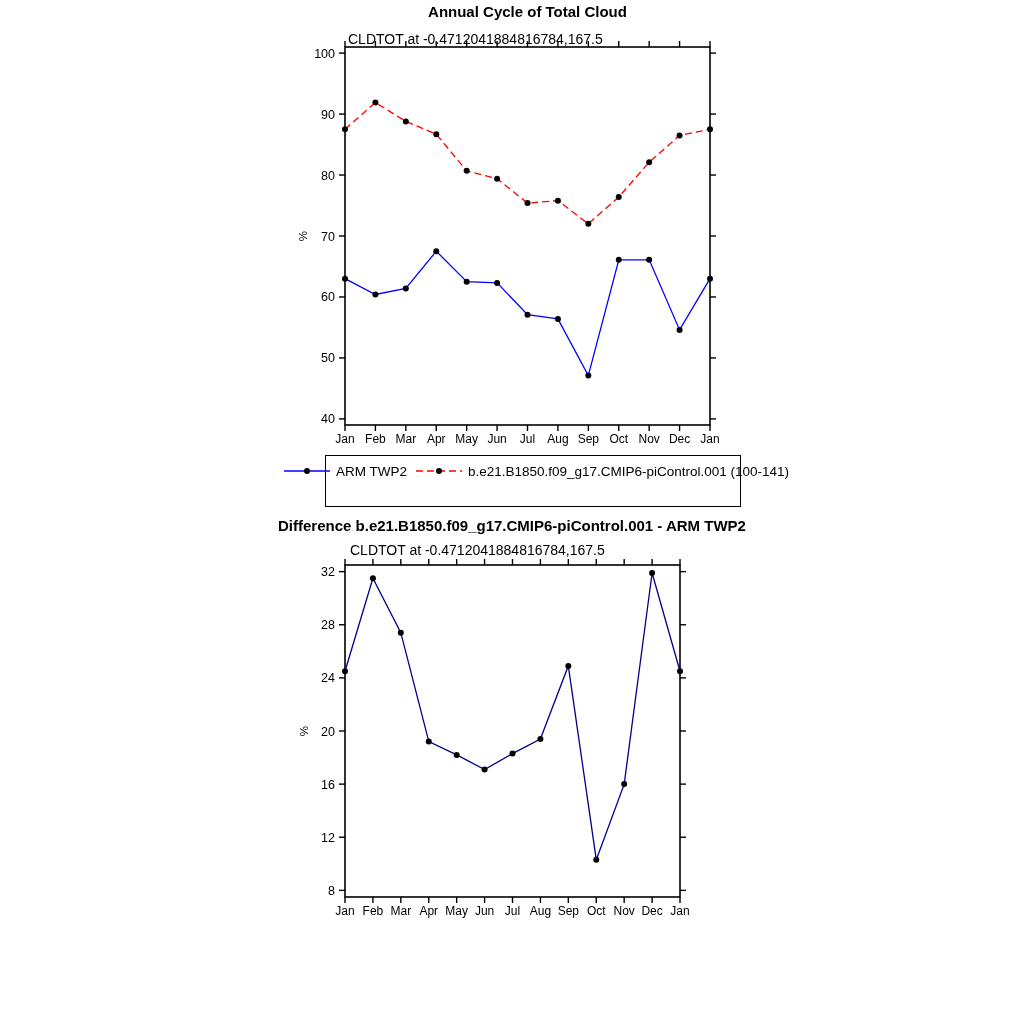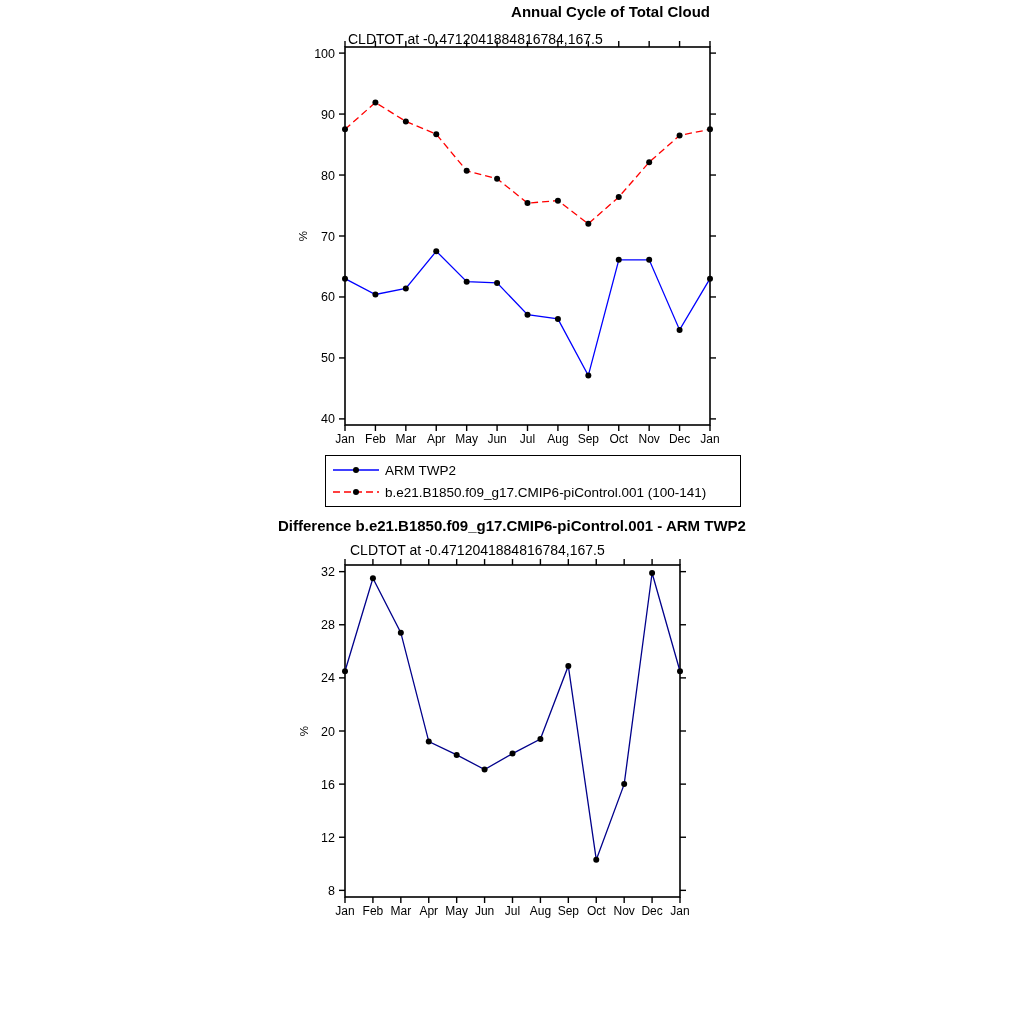--- a/index.html
+++ b/index.html
@@ -1,32 +1,32 @@
 <!DOCTYPE html>
 <html><head>
 <meta charset="utf-8">
 <style>
   html,body{margin:0;padding:0;background:#fff;}
   #page{position:relative;width:1024px;height:1024px;background:#fff;
         font-family:"Liberation Sans",sans-serif;color:#000;overflow:hidden;}
   .chart-title{position:absolute;font-weight:bold;font-size:15px;text-align:center;white-space:nowrap;}
   .chart-subtitle{position:absolute;font-size:14px;text-align:center;white-space:nowrap;}
   .legend-box{position:absolute;border:1px solid #000;background:#fff;display:flex;
-              flex-direction:column;justify-content:center;gap:2px;padding:4px 0;box-sizing:border-box;}
+              flex-direction:row;justify-content:center;gap:2px;padding:4px 0;box-sizing:border-box;}
   .legend-row{display:flex;align-items:center;height:22px;}
   .legend-row svg{margin-left:6px;margin-right:5px;flex:0 0 auto;}
   .legend-label{font-size:13.5px;white-space:nowrap;}
   svg text{font-family:"Liberation Sans",sans-serif;fill:#000;}
 </style>
 </head>
 <body>
 
 <div id="page">
 
-  <div class="chart-title" style="left:345px;top:3px;width:365px;text-align:right;">Annual Cycle of Total Cloud</div>
+  <div class="chart-title" style="left:345px;top:3px;width:365px;">Annual Cycle of Total Cloud</div>
   <div class="chart-subtitle" style="left:348px;top:31px;">CLDTOT at -0.4712041884816784,167.5</div>
 
   <svg style="position:absolute;left:290px;top:40px;" width="470" height="412">
       <rect x="55" y="7" width="365" height="378" fill="none" stroke="#000" stroke-width="1.6"></rect>
       <line x1="49" y1="378.9032258064516" x2="55" y2="378.9032258064516" stroke="#000" stroke-width="1.4"></line>
       <line x1="420" y1="378.9032258064516" x2="426" y2="378.9032258064516" stroke="#000" stroke-width="1.4"></line>
       <text x="45" y="383.4032258064516" text-anchor="end" font-size="12.5px">40</text>
       <line x1="49" y1="317.93548387096774" x2="55" y2="317.93548387096774" stroke="#000" stroke-width="1.4"></line>
       <line x1="420" y1="317.93548387096774" x2="426" y2="317.93548387096774" stroke="#000" stroke-width="1.4"></line>
       <text x="45" y="322.43548387096774" text-anchor="end" font-size="12.5px">50</text>

